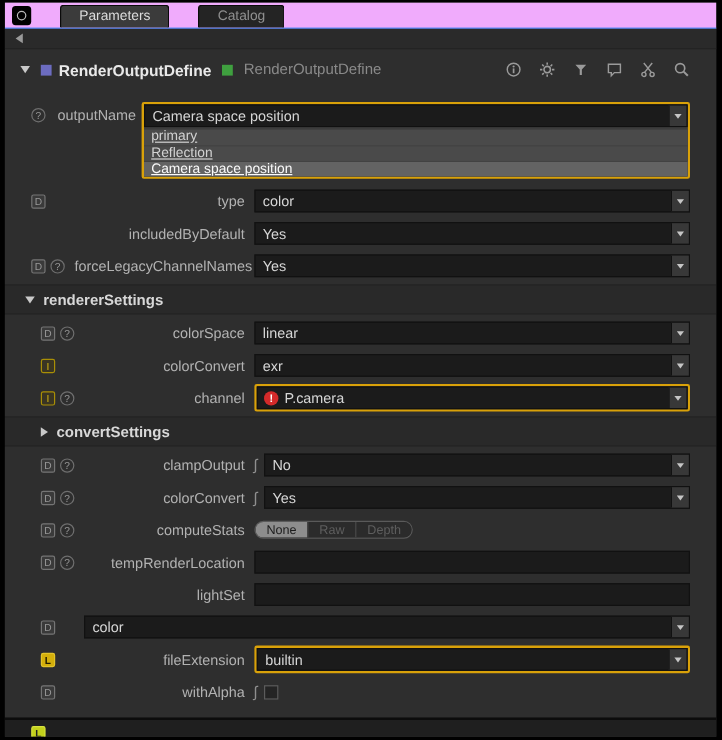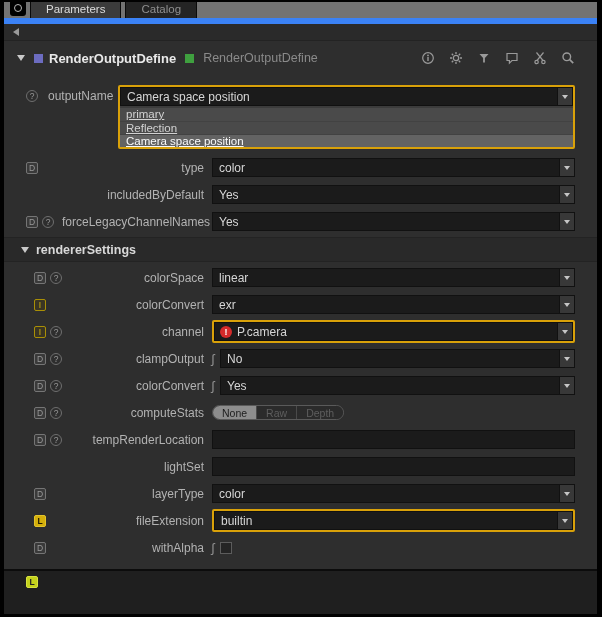--- a/index.html
+++ b/index.html
@@ -1,21 +1,21 @@
 <!DOCTYPE html>
 <html><head>
 <meta charset="utf-8">
 <style>
   * { box-sizing: border-box; margin: 0; padding: 0; }
   body { background: #444; font-family: "Liberation Sans", "DejaVu Sans", sans-serif; }
   #screen { width: 602px; height: 617px; background: #010101; position: relative; overflow: hidden; }
   #panel { position: absolute; left: 4px; top: 2px; right: 5px; bottom: 3px; background: #2e2e2e; display: flex; flex-direction: column; overflow: hidden; }
 
   
-  .tabbar { height: 22px; background: #737373; display: flex; align-items: flex-end; padding-left: 6px; gap: 4px; border-bottom: 6px solid #3b82f6; flex: none; }
+  .tabbar { height: 22px; background: #f0abfc; display: flex; align-items: flex-end; padding-left: 6px; gap: 24px; border-bottom: 1px solid #3b82f6; flex: none; }
   .node-icon { width: 16px; height: 16px; background: #000; border-radius: 3px; margin-bottom: 2px; position: relative; flex: none; }
   .node-icon::after { content: ""; position: absolute; left: 4px; top: 4px; width: 6px; height: 6px; border: 1.5px solid #b8b8b8; border-radius: 50%; }
   .tab { height: 19px; line-height: 18px; padding: 0 15px; font-size: 11.5px; border: 1px solid #0a0a0a; border-bottom: none; border-radius: 3px 3px 0 0; }
   .tab.active { background: #3b3b3b; color: #dcdcdc; }
   .tab.inactive { background: #242424; color: #8f8f8f; }
 
   
   .navbar { height: 17px; background: #2a2a2a; border-bottom: 1px solid #232323; display: flex; align-items: center; padding-left: 9px; flex: none; }
   .back-tri { width: 0; height: 0; border-top: 4px solid transparent; border-bottom: 4px solid transparent; border-right: 6px solid #9a9a9a; }
 
@@ -261,20 +261,24 @@
           <div class="dd">
             <span class="err">!</span>
             <span class="fval" style="padding-left:5px">P.camera</span>
             <span class="dd-btn">
                 <i class="tri-dn"></i>
               </span>
           </div>
         </div>
       </div>
 
+      <div class="group-hdr nested">
+        <span class="tri-right"></span>
+        <span class="ghdr-label">convertSettings</span>
+      </div>
 
       <div class="row nested">
         <div class="gutter">
           <span class="badge box">D</span>
           <span class="badge circ">?</span>
         </div>
         <div class="plabel">clampOutput</div>
         <span class="expr">ʃ</span>
         <div class="dd">
           <span class="fval">No</span>
@@ -324,21 +328,20 @@
       <div class="row nested">
         <div class="gutter"></div>
         <div class="plabel">lightSet</div>
         <input class="txt" value="" style="">
       </div>
 
       <div class="row nested">
         <div class="gutter">
           <span class="badge box">D</span>
         </div>
-        <div class="plabel">layerType</div>
         <div class="dd">
           <span class="fval">color</span>
           <span class="dd-btn">
               <i class="tri-dn"></i>
             </span>
         </div>
       </div>
 
       <div class="row nested">
         <div class="gutter">

